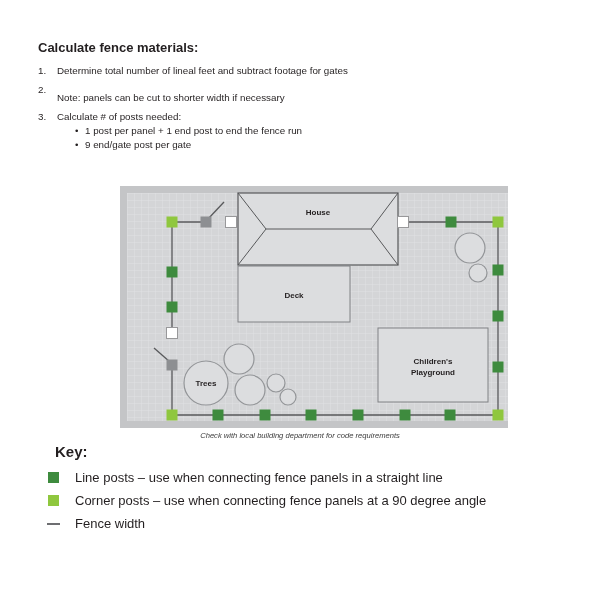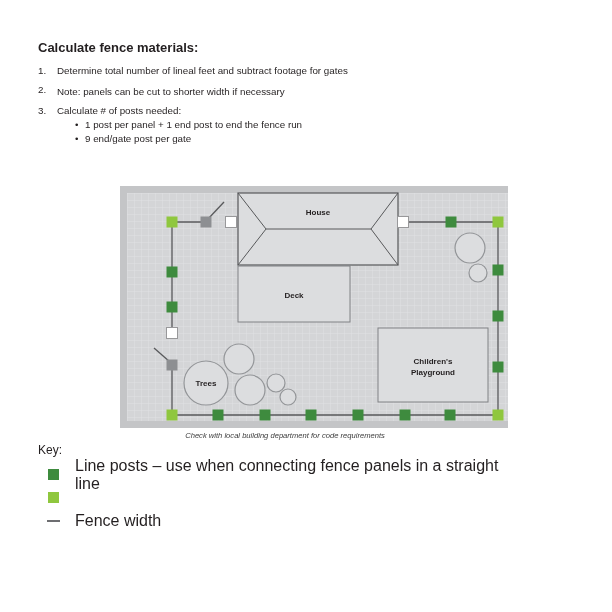--- a/index.html
+++ b/index.html
@@ -5,36 +5,36 @@
   html,body{margin:0;padding:0;background:#fff;}
   .page{position:relative;width:508px;height:612px;background:#ffffff;
         font-family:"Liberation Sans",sans-serif;color:#231f20;overflow:hidden;}
 
   
   .instructions{position:absolute;left:38px;top:40px;width:552px;}
   .instr-title{font-size:13px;font-weight:bold;margin:0 0 9px 0;}
   .step{display:flex;font-size:9.8px;line-height:13px;margin-bottom:6px;}
   .step-num{width:19px;flex:none;}
   .step-body{flex:1;}
-  .step-note{margin-top:2px;}
+  .step-note{margin-top:8px;}
   .bullet-list{margin:1px 0 0 18px;}
   .bullet{display:flex;line-height:14px;}
   .bullet-dot{width:10px;flex:none;}
 
   
   .diagram{position:absolute;left:97px;top:186px;width:406px;height:242px;margin-left:23px;}
   .diagram svg{display:block;}
   .svg-label{font-family:"Liberation Sans",sans-serif;font-size:8px;font-weight:bold;fill:#231f20;}
-  .caption{position:absolute;left:82px;top:431px;width:406px;text-align:center;
+  .caption{position:absolute;left:97px;top:431px;width:406px;text-align:center;
            font-size:7.6px;font-style:italic;color:#3c3c3c;}
 
   
   .key{position:absolute;left:38px;top:443px;}
-  .key-title{font-size:12px;font-weight:normal;margin:0 0 6px 0;}
-  .key-item{display:flex;align-items:center;height:23px;font-size:16px;}
+  .key-title{font-size:15px;font-weight:bold;margin:0 0 6px 17px;}
+  .key-item{display:flex;align-items:center;height:23px;font-size:13px;}
   .swatch{width:11px;height:11px;margin-left:10px;margin-right:16px;flex:none;box-sizing:border-box;}
   .swatch.line{background:#3e8b3e;}
   .swatch.corner{background:#8fc73e;}
   .swatch.end{background:#ffffff;border:1px solid #98989a;}
   .swatch.gate{background:#8d8f92;}
   .swatch.panel{height:11px;background:none;position:relative;}
   .swatch.panel::after{content:"";position:absolute;left:-1px;top:5px;width:13px;height:1.6px;background:#6d6e71;}
 </style>
 </head>
 <body>
@@ -173,20 +173,21 @@
 
   <div class="key">
     <div class="key-title">Key:</div>
 
     <div class="key-item">
       <span class="swatch line"></span>
       <span>Line posts – use when connecting fence panels in a straight line</span>
     </div>
     <div class="key-item">
       <span class="swatch corner"></span>
+      <span>Corner posts – use when connecting fence panels at a 90 degree angle</span>
     </div>
     <div class="key-item">
       <span class="swatch panel"></span>
       <span>Fence width</span>
     </div>
   </div>
 
 </div>
 
 </body></html>

